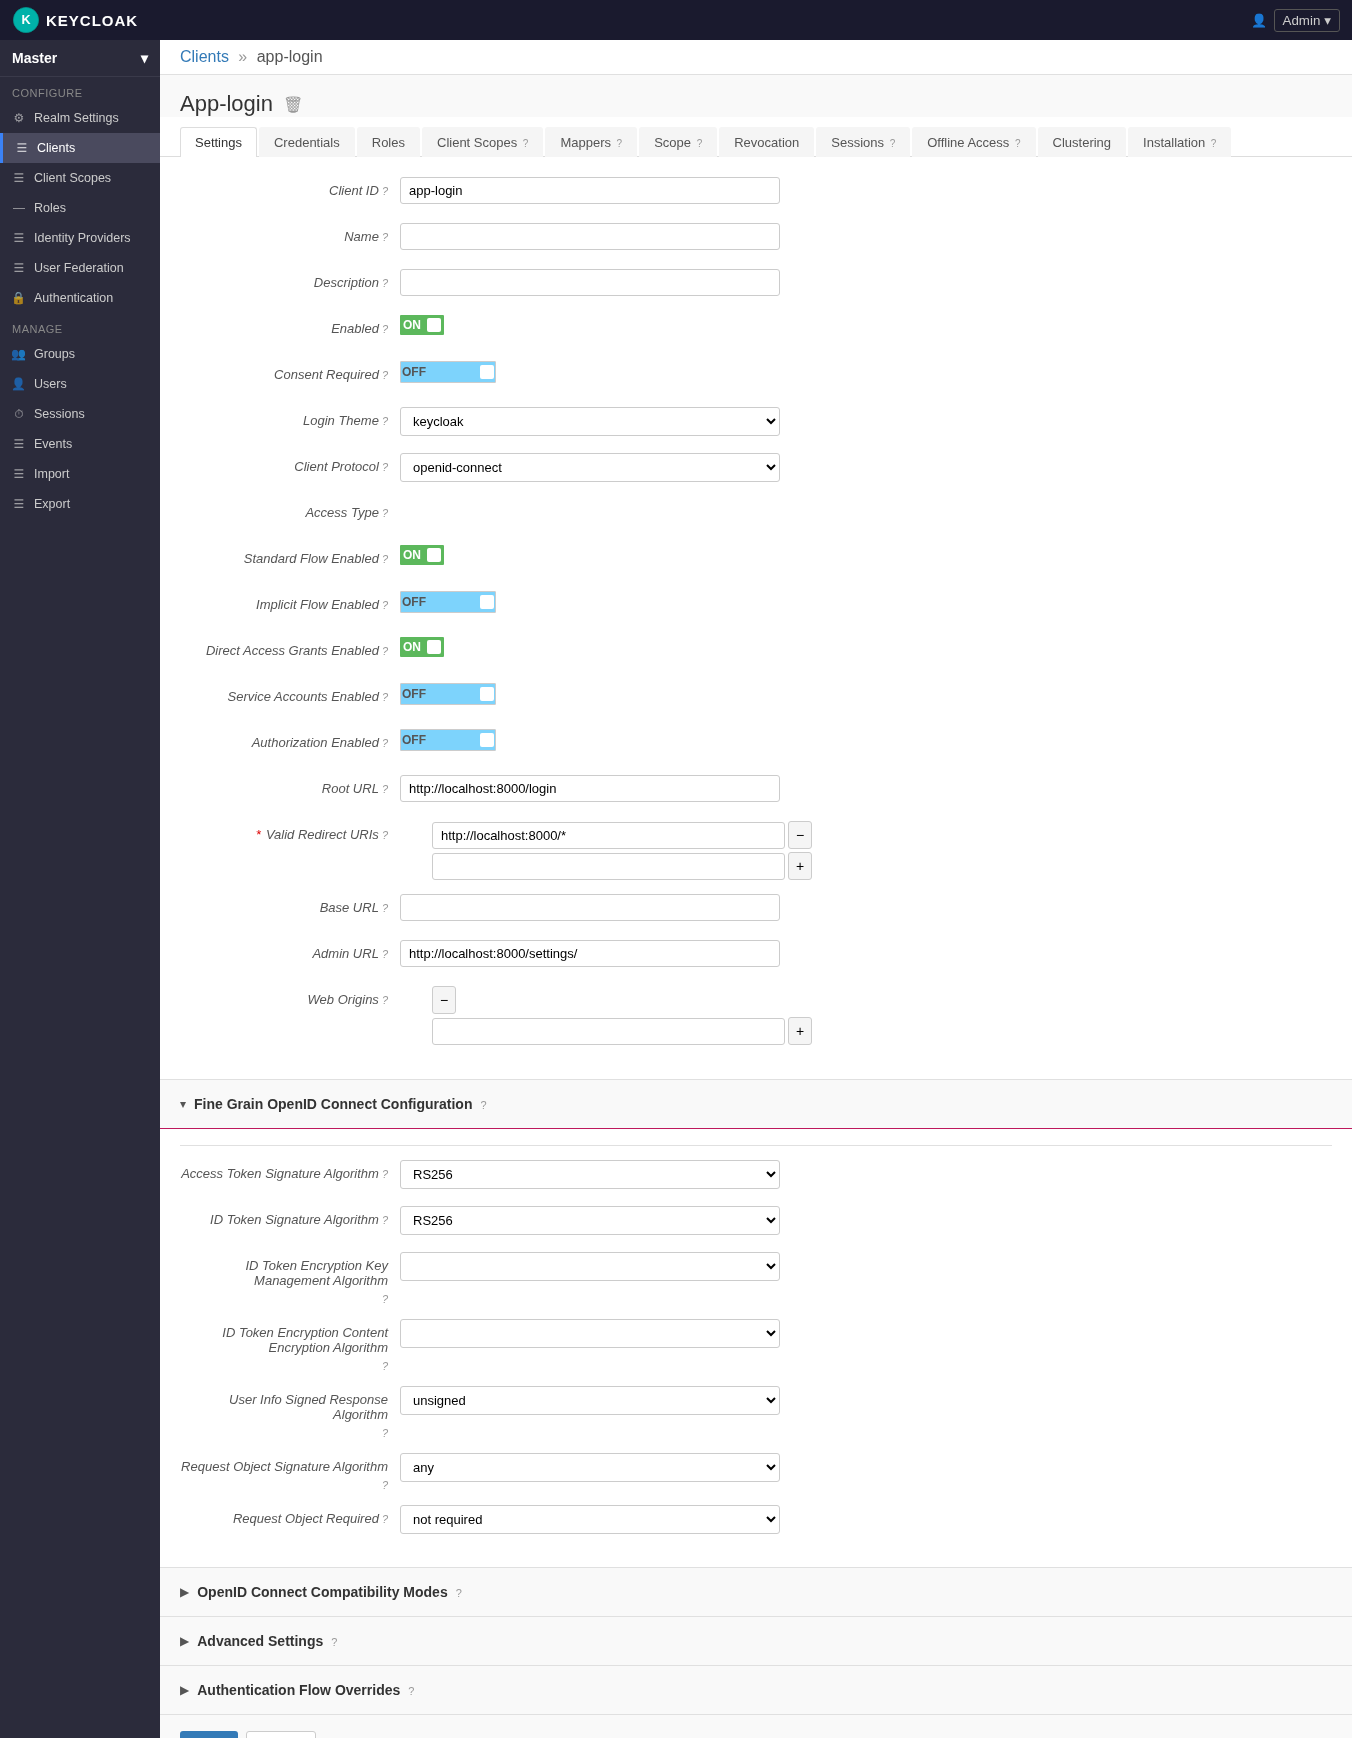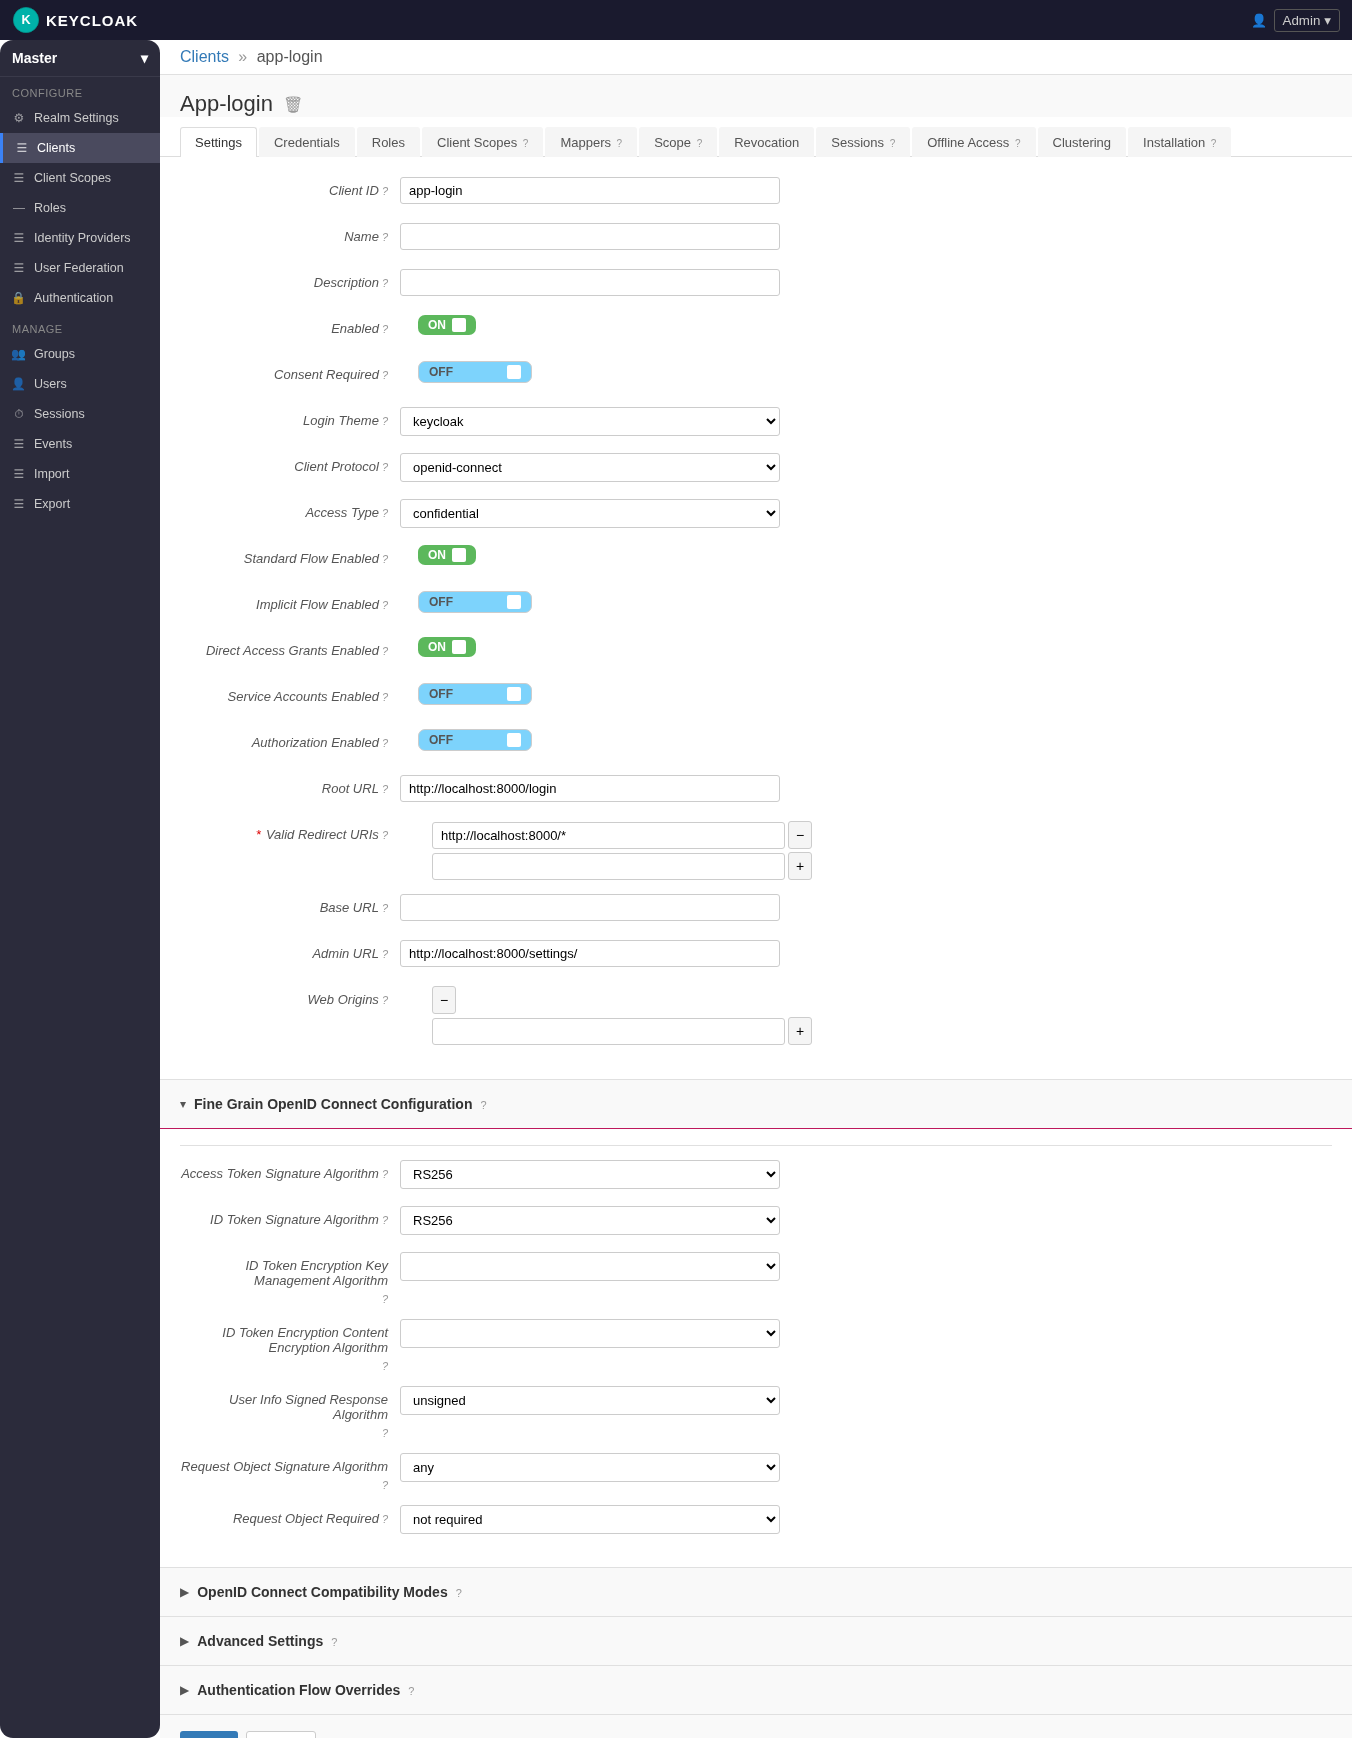--- a/index.html
+++ b/index.html
@@ -58,21 +58,20 @@
 
     
     .sidebar {
       width: 160px;
       background: #2b2b3b;
       color: #ccc;
       flex-shrink: 0;
       overflow-y: auto;
       display: flex;
       flex-direction: column;
-      border-radius: 13px;
     }
     .sidebar-master {
       display: flex;
       align-items: center;
       justify-content: space-between;
       padding: 10px 12px;
       color: #fff;
       font-size: 14px;
       font-weight: bold;
       border-bottom: 1px solid #3a3a4a;
@@ -246,29 +245,28 @@
     }
 
     
     .toggle-group {
       display: flex;
       align-items: center;
     }
     .toggle-btn {
       display: inline-flex;
       align-items: center;
-      padding: 3px 10px;
-      border-radius: 7px;
+      padding: 3px 1px;
+      border-radius: 1px;
       font-size: 12px;
       font-weight: bold;
       cursor: pointer;
       border: none;
       min-width: 44px;
       justify-content: center;
-      margin-left: 18px;
     }
     .toggle-on {
       background: #5cb85c;
       color: #fff;
     }
     .toggle-off {
       background: #7dd3fc;
       color: #555;
       border: 1px solid #ccc;
       gap: 48px;
@@ -589,27 +587,20 @@
             <option>saml</option>
           </select>
         </div>
       </div>
 
       <div class="form-row">
         <div class="form-label">
           <span>Access Type</span>
           <span class="help-icon">?</span>
         </div>
-        <div class="form-control">
-          <select class="form-select">
-            <option>confidential</option>
-            <option>public</option>
-            <option>bearer-only</option>
-          </select>
-        </div>
       </div>
 
       <div class="form-row">
         <div class="form-label">
           <span>Standard Flow Enabled</span>
           <span class="help-icon">?</span>
         </div>
         <div class="form-control toggle-group">
           <button class="toggle-btn toggle-on">
             <span>ON</span>

